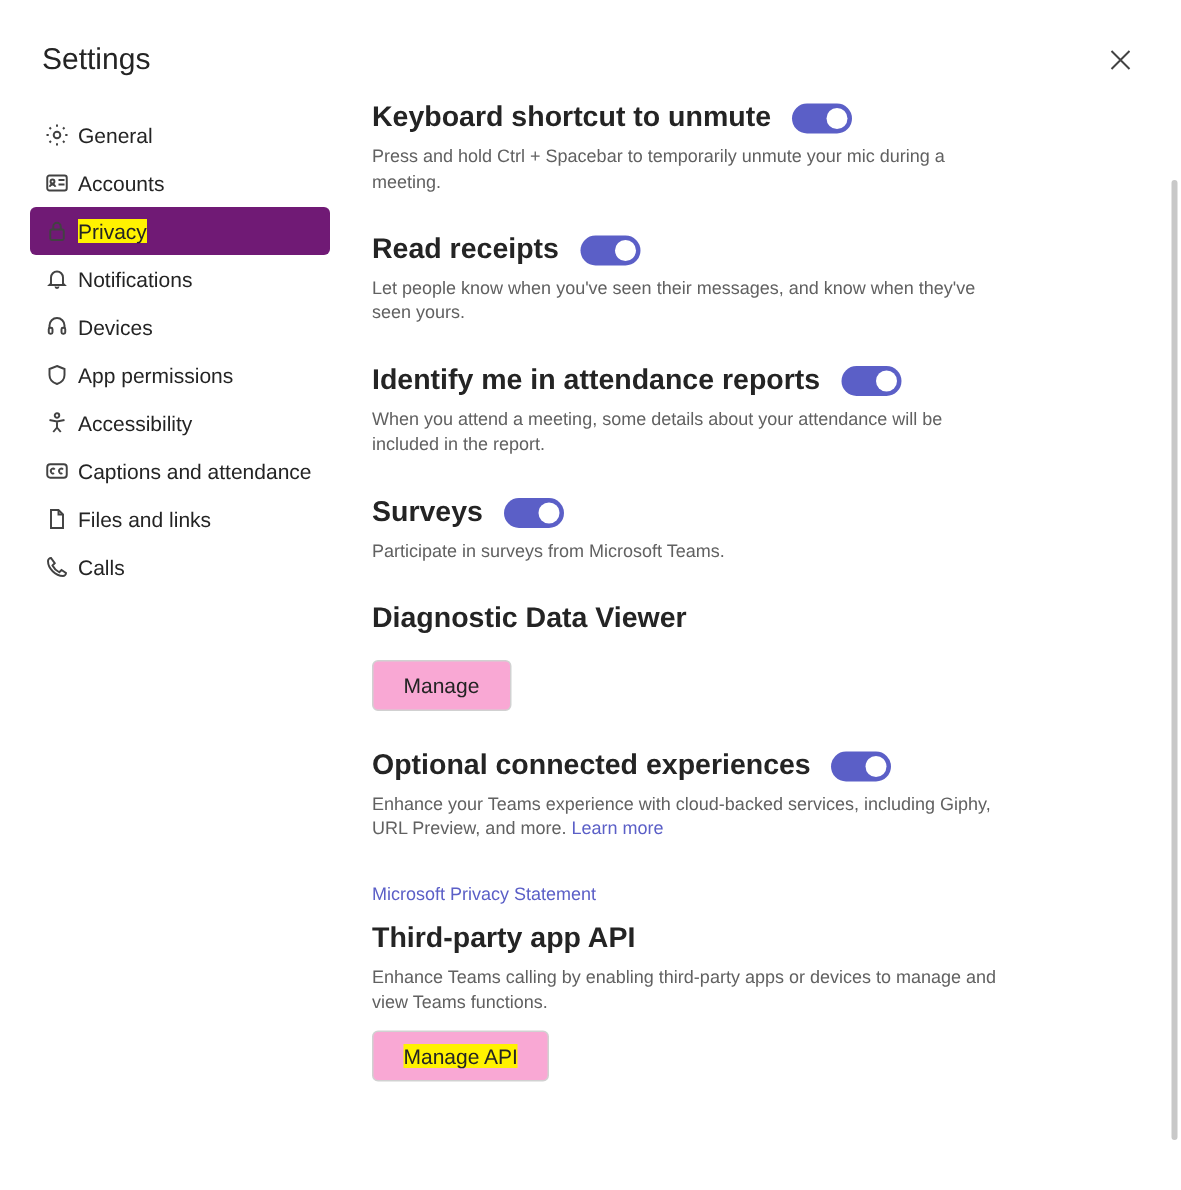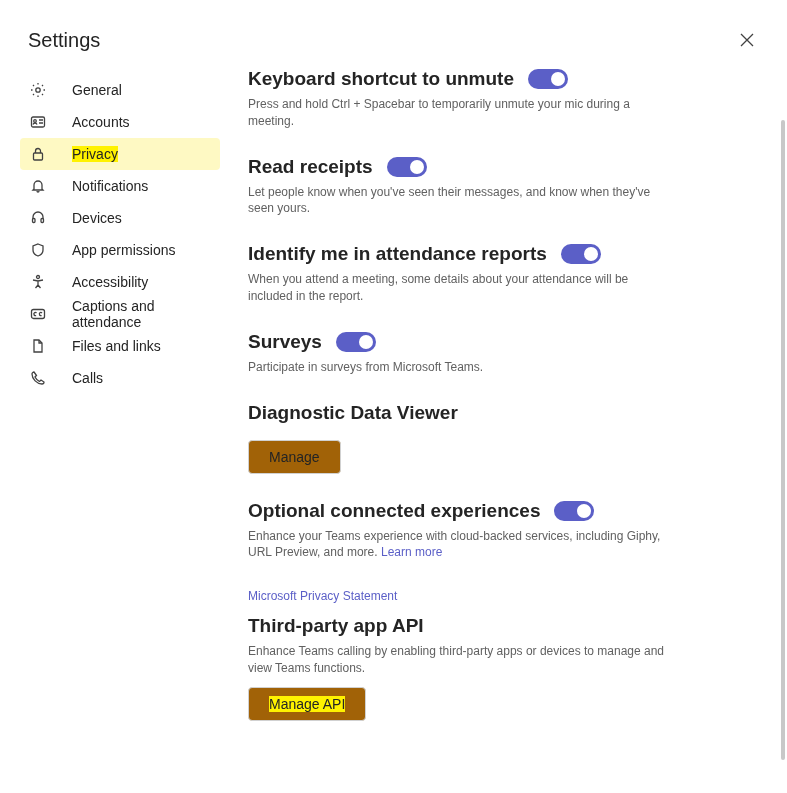--- a/index.html
+++ b/index.html
@@ -40,25 +40,25 @@
     padding-top: 6px;
   }
   .sidebar-item {
     display: flex;
     align-items: center;
     height: 32px;
     padding: 0 10px;
     border-radius: 4px;
     cursor: pointer;
     margin-bottom: 0px;
-    gap: 26px;
+    gap: 6px;
     color: #242424;
   }
   .sidebar-item.selected {
-    background: #fef9c3;
+    background: #701a75;
   }
   .sidebar-item .icon {
     width: 16px; height: 16px;
     display: flex; align-items: center; justify-content: center;
     color: #424242;
   }
   .sidebar-item .label { font-size: 14px; }
   .highlight-y { background: #fff200; }
   .content {
     flex: 1;
@@ -98,21 +98,21 @@
     position: absolute;
     right: 3px; top: 3px;
     width: 14px; height: 14px;
     border-radius: 50%;
     background: #ffffff;
   }
   .btn {
     display: inline-block;
     border: 1px solid #d1d1d1;
     border-radius: 4px;
-    background: #a16207;
+    background: #f9a8d4;
     padding: 8px 20px;
     font-size: 14px;
     cursor: pointer;
     margin-top: 10px;
     color: #242424;
   }
   .link {
     color: #5b5fc7;
     font-size: 12px;
     cursor: pointer;

